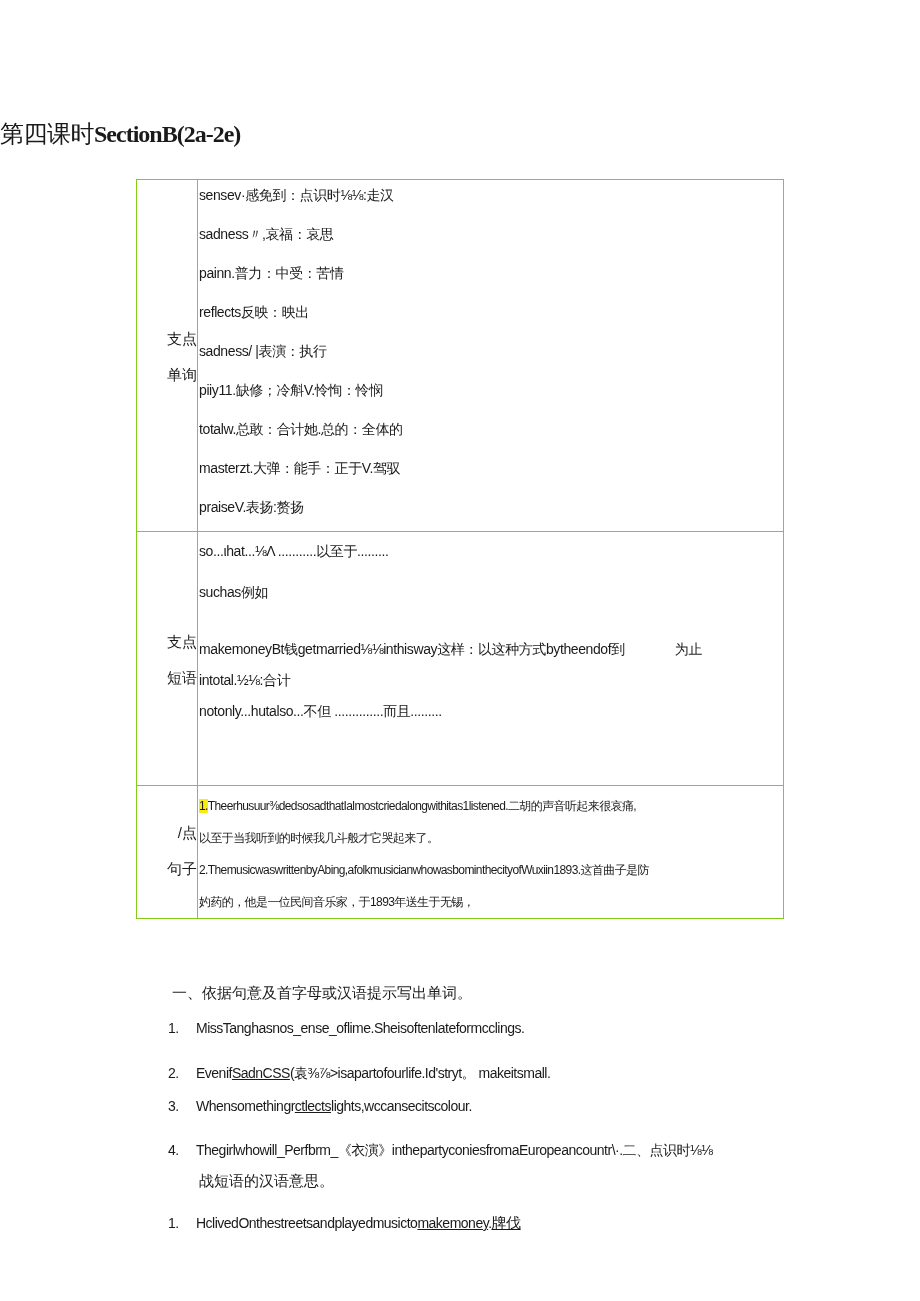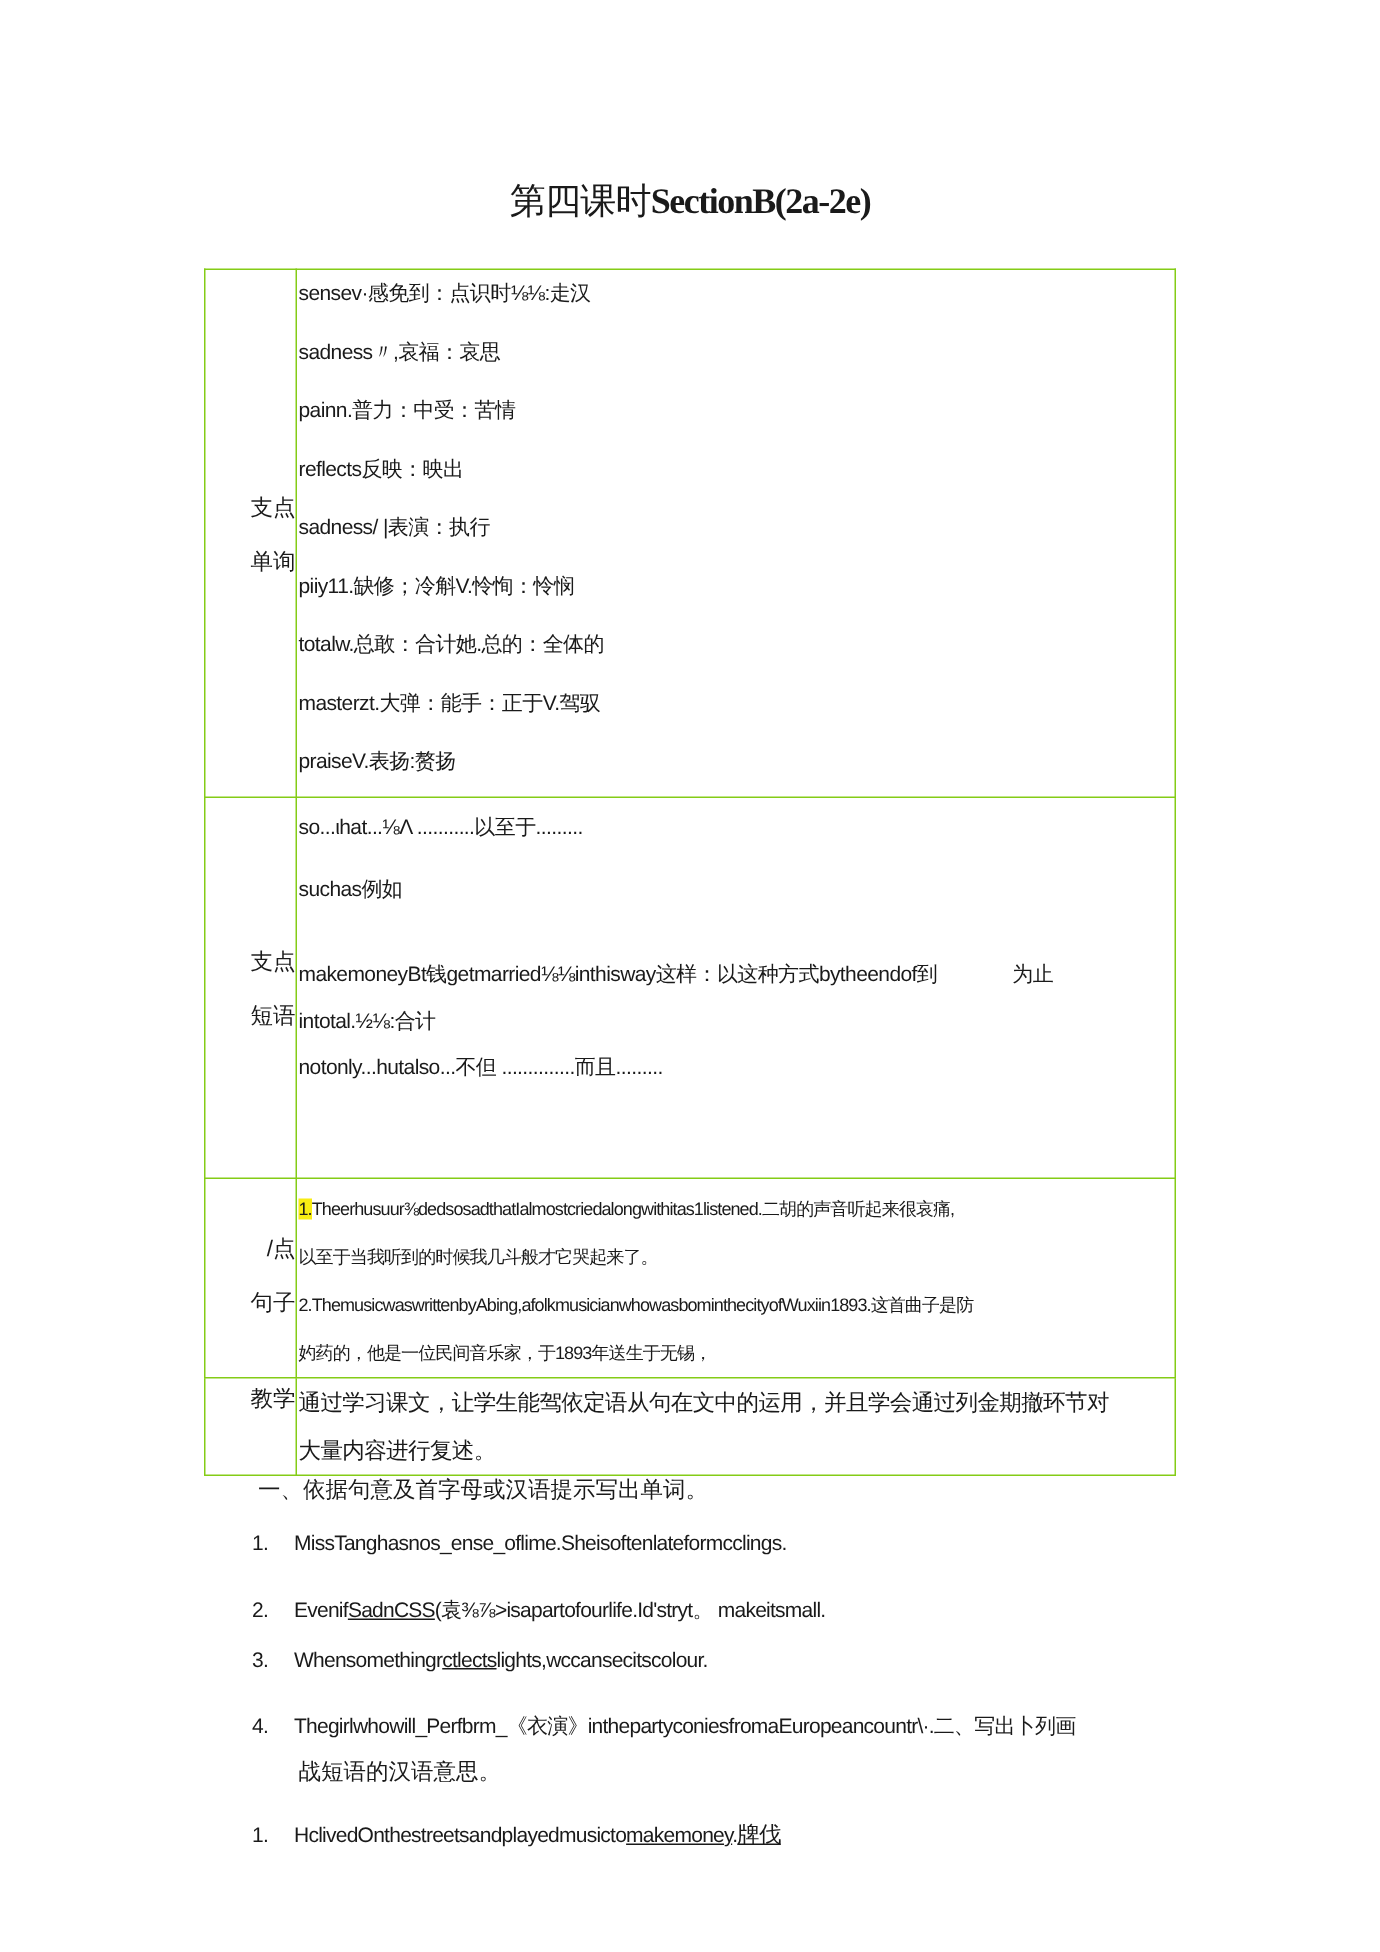--- a/index.html
+++ b/index.html
@@ -1,18 +1,18 @@
 <!DOCTYPE html>
 <html><head>
 <meta charset="utf-8">
 <style>
   html, body { margin: 0; padding: 0; background: #ffffff; }
   body { width: 920px; height: 1301px; position: relative; overflow: hidden;
          font-family: "Liberation Sans", "DejaVu Sans", sans-serif; color: #1a1a1a; }
-  .title { position: absolute; left: 0; width: 920px; top: 118px; text-align: center;
+  .title { position: absolute; left: 0; width: 920px; top: 118px; 
            font-size: 24px; letter-spacing: -0.5px; }
   .title .en { font-family: "Liberation Serif", "DejaVu Serif", serif; font-weight: bold; letter-spacing: -1px; }
   table.lesson { position: absolute; left: 136px; top: 179px; width: 648px;
                  border-collapse: collapse; table-layout: fixed; }
   table.lesson td { border: 1px solid #84cc16; padding: 0; vertical-align: top; }
   td.label { width: 60px; text-align: right; font-size: 15px; }
   td.content { font-size: 14px; letter-spacing: -0.4px; }
   .line { white-space: nowrap; height: 39px; line-height: 31px; padding-left: 1px; }
   .cn-label { line-height: 36px; }
   .row-words td { height: 347px; }
@@ -79,43 +79,34 @@
         <div>句子</div>
       </div>
     </td>
     <td class="content" style="padding-top:4px;">
       <div class="sent-line"><span class="hl">1.</span><span>Theerhusuur⅜dedsosadthatIalmostcriedalongwithitas1listened.二胡的声音听起来很哀痛,</span></div>
       <div class="sent-line">以至于当我听到的时候我几斗般才它哭起来了。</div>
       <div class="sent-line">2.ThemusicwaswrittenbyAbing,afolkmusicianwhowasbominthecityofWuxiin1893.这首曲子是防</div>
       <div class="sent-line">妁药的，他是一位民间音乐家，于1893年送生于无锡，</div>
     </td>
   </tr>
-  <tr class="row-teaching">
-    <td class="label">
-      <div style="padding-top:2px;line-height:24px;">教学</div>
-    </td>
-    <td class="content" style="font-size:15px;">
-      <div style="line-height:34px;white-space:nowrap;padding-left:1px;">通过学习课文，让学生能驾依定语从句在文中的运用，并且学会通过列金期撤环节对</div>
-      <div style="line-height:30px;white-space:nowrap;padding-left:1px;">大量内容进行复述。</div>
-    </td>
-  </tr>
 </tbody>
   </table>
 
 <div class="exercises">
   <div class="ex-heading">一、依据句意及首字母或汉语提示写出单词。</div>
   <div class="ex-item" style="top:40px;">
     <span class="ex-num">1.</span><span>MissTanghasnos_ense_oflime.Sheisoftenlateformcclings.</span>
   </div>
   <div class="ex-item" style="top:85px;">
     <span class="ex-num">2.</span><span>Evenif</span><span class="ul">SadnCSS</span><span>(袁⅜⅞&gt;isapartofourlife.Id'stryt。 makeitsmall.</span>
   </div>
   <div class="ex-item" style="top:118px;">
     <span class="ex-num">3.</span><span>Whensomethingr</span><span class="ul">ctlects</span><span>lights,wccansecitscolour.</span>
   </div>
   <div class="ex-item" style="top:162px;">
-    <span class="ex-num">4.</span><span>Thegirlwhowill_Perfbrm_《衣演》inthepartyconiesfromaEuropeancountr\·.二、写出卜列画</span>
+    <span class="ex-num">4.</span><span>Thegirlwhowill_Perfbrm_《衣演》inthepartyconiesfromaEuropeancountr\·.二、点识时⅛⅛</span>
   </div>
   <div class="wrap2" style="top:192px;margin-left:31px;">战短语的汉语意思。</div>
   <div class="ex-item" style="top:234px;">
     <span class="ex-num">1.</span><span>HclivedOnthestreetsandplayedmusicto</span><span class="ul">makemoney</span><span>.</span><span class="ul" style="font-size:15px;">牌伐</span>
   </div>
 </div>
 
 </body></html>

